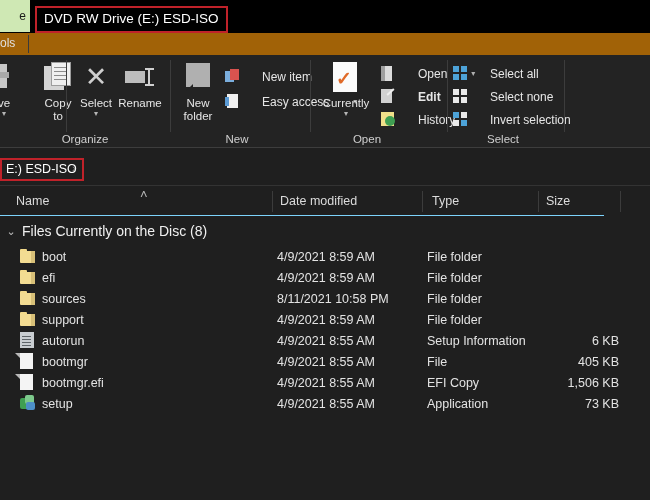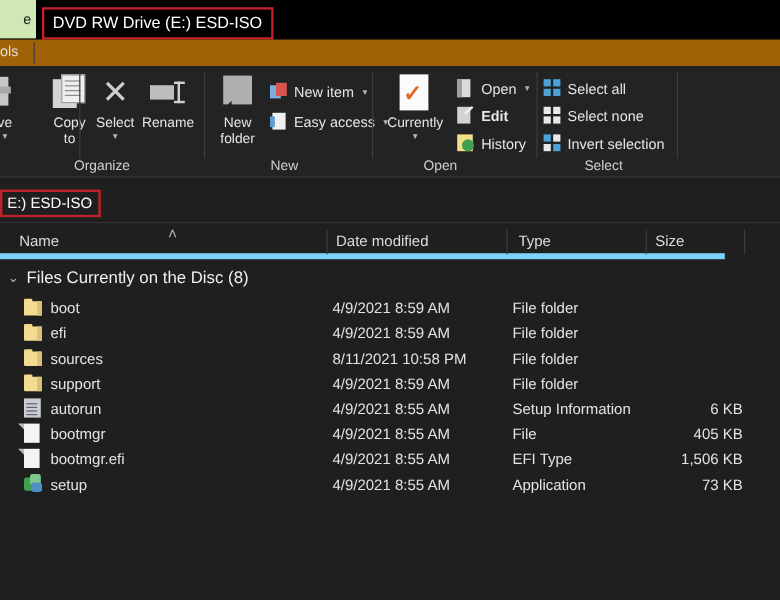--- a/index.html
+++ b/index.html
@@ -72,21 +72,21 @@
     font-size: 11.5px; color: #e6e6e6; line-height: 1.15;
     text-align: center;
   }
   .bigbtn .bicon { height: 36px; display: flex; align-items: center; justify-content: center; }
   .bigbtn .blabel { margin-top: 2px; }
   .caret-d { font-size: 8px; color: #b5b5b5; line-height: 6px; margin-top: 1px; }
 
   
   .smbtn {
     position: absolute; height: 21px;
-    display: flex; align-items: center; gap: 5px;
+    display: flex; align-items: center; gap: 22px;
     font-size: 12px; color: #e6e6e6; white-space: nowrap;
   }
   .smbtn .sicon { width: 16px; height: 16px; display: flex; align-items: center; justify-content: center; flex: 0 0 16px; }
   .smcaret { font-size: 8px; color: #b0b0b0; margin-left: 2px; }
 
   
   .addressbar {
     position: absolute; left: 0; top: 148px; width: 650px; height: 38px;
     background: #1f1f1f;
     border-bottom: 1px solid #333;
@@ -98,21 +98,21 @@
     color: #ffffff; font-size: 12.5px; white-space: nowrap;
   }
   .addr-chev {
     position: absolute; left: 72px; top: 14px;
     font-size: 11px; color: #8a8a8a;
   }
 
   
   .colheader {
     position: absolute; left: 0; top: 186px; width: 604px; height: 30px;
-    border-bottom: 5px solid #7dd3fc;
+    border-bottom: 1px solid #7dd3fc;
   }
   .colh {
     position: absolute; top: 0; height: 30px;
     display: flex; align-items: center;
     font-size: 12.5px; color: #dcdcdc;
     padding-left: 8px;
   }
   .colsep { position: absolute; top: 5px; width: 1px; height: 21px; background: #3c3c3c; }
   .sortcaret {
     position: absolute; top: 1px; left: 140px;
@@ -502,21 +502,21 @@
       <span class="f-type">File</span>
       <span class="f-size">405 KB</span>
     </div>
 
     <div class="frow">
       <span class="f-icon">
         <span class="ic-doc"><span class="pg"></span><span class="fold"></span></span>
       </span>
       <span class="f-name">bootmgr.efi</span>
       <span class="f-date">4/9/2021 8:55 AM</span>
-      <span class="f-type">EFI Type</span>
+      <span class="f-type">EFI Copy</span>
       <span class="f-size">1,506 KB</span>
     </div>
 
     <div class="frow">
       <span class="f-icon">
         <span class="ic-app"><span class="g1"></span><span class="g2"></span><span class="b1"></span></span>
       </span>
       <span class="f-name">setup</span>
       <span class="f-date">4/9/2021 8:55 AM</span>
       <span class="f-type">Application</span>

